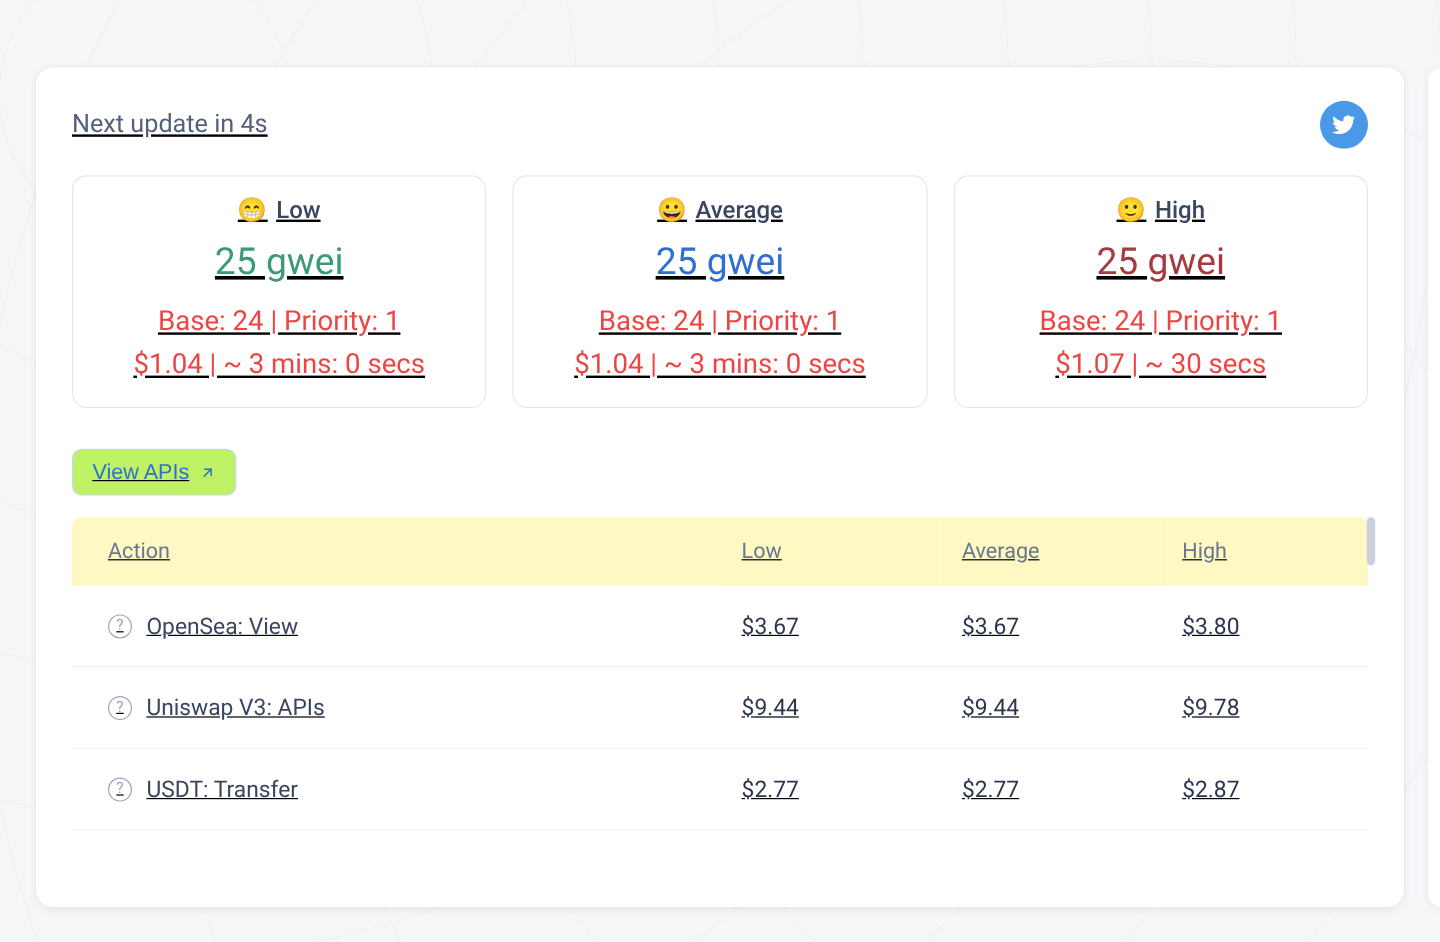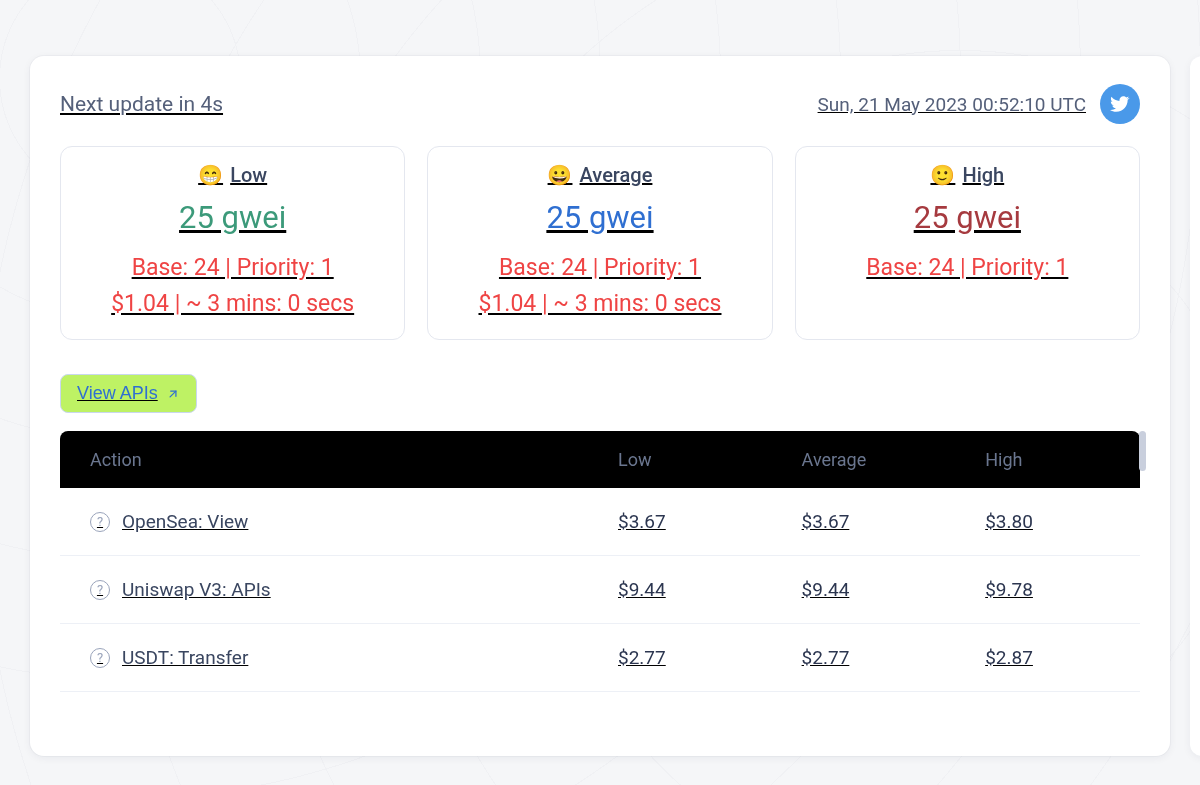--- a/index.html
+++ b/index.html
@@ -127,21 +127,21 @@
   .table-wrap { position: relative; }
   .table {
     width: 100%;
     border-collapse: collapse;
   }
   .table thead th {
     text-align: left;
     font-weight: 400;
     font-size: 18px;
     color: #6a768f;
-    background: #000000;
+    background: #fef9c3;
     padding: 18px 18px;
   }
   .table thead th:first-child { border-top-left-radius: 8px; padding-left: 30px; }
   .table thead th:last-child  { border-top-right-radius: 8px; padding-right: 40px; }
   .table tbody td {
     font-size: 19px;
     color: #2c3650;
     padding: 22px 18px;
     border-bottom: 1px solid #edf0f6;
   }
@@ -168,21 +168,20 @@
 <body>
 
 <div class="bg-pattern"></div>
 <div class="side-card"></div>
 
 <div class="card">
 
   <div class="header-row">
     <div class="next-update">Next update in 4s</div>
     <div class="header-right">
-      <div class="timestamp">Sun, 21 May 2023 00:52:10 UTC</div>
       <div class="twitter-btn">
         <svg viewBox="0 0 24 24">
             <path d="M23 4.9c-.8.4-1.7.6-2.6.8.9-.6 1.7-1.5 2-2.6-.9.5-1.9.9-2.9 1.1C18.6 3.3 17.4 2.7 16 2.7c-2.6 0-4.7 2.1-4.7 4.7 0 .4 0 .7.1 1.1C7.7 8.3 4.1 6.4 1.7 3.4c-.4.7-.6 1.5-.6 2.4 0 1.6.8 3.1 2.1 3.9-.8 0-1.5-.2-2.2-.6v.1c0 2.3 1.6 4.2 3.8 4.6-.4.1-.8.2-1.3.2-.3 0-.6 0-.9-.1.6 1.9 2.4 3.3 4.5 3.3-1.6 1.3-3.7 2-6 2-.4 0-.8 0-1.1-.1 2.1 1.4 4.7 2.2 7.4 2.2 8.9 0 13.8-7.4 13.8-13.8v-.6c.9-.7 1.8-1.5 2.4-2.5z"></path>
           </svg>
       </div>
     </div>
   </div>
 
   <div class="gas-row">
 
@@ -211,20 +210,21 @@
     </div>
 
     <div class="gas-card">
       <div class="gas-title">
         <span class="emoji">🙂</span>
         <span>High</span>
       </div>
       <div class="gas-value high">25 gwei</div>
       <div class="gas-sub">
         <div>Base: 24 | Priority: 1</div>
+        <div>$1.07 | ~ 30 secs</div>
       </div>
     </div>
 
   </div>
 
   <div class="section-row">
     <button class="view-apis">
       <span>View APIs</span>
       <svg width="14" height="14" viewBox="0 0 24 24" fill="none" stroke="#2f6fd1" stroke-width="2.2" stroke-linecap="round">
           <path d="M7 17L17 7"></path>

